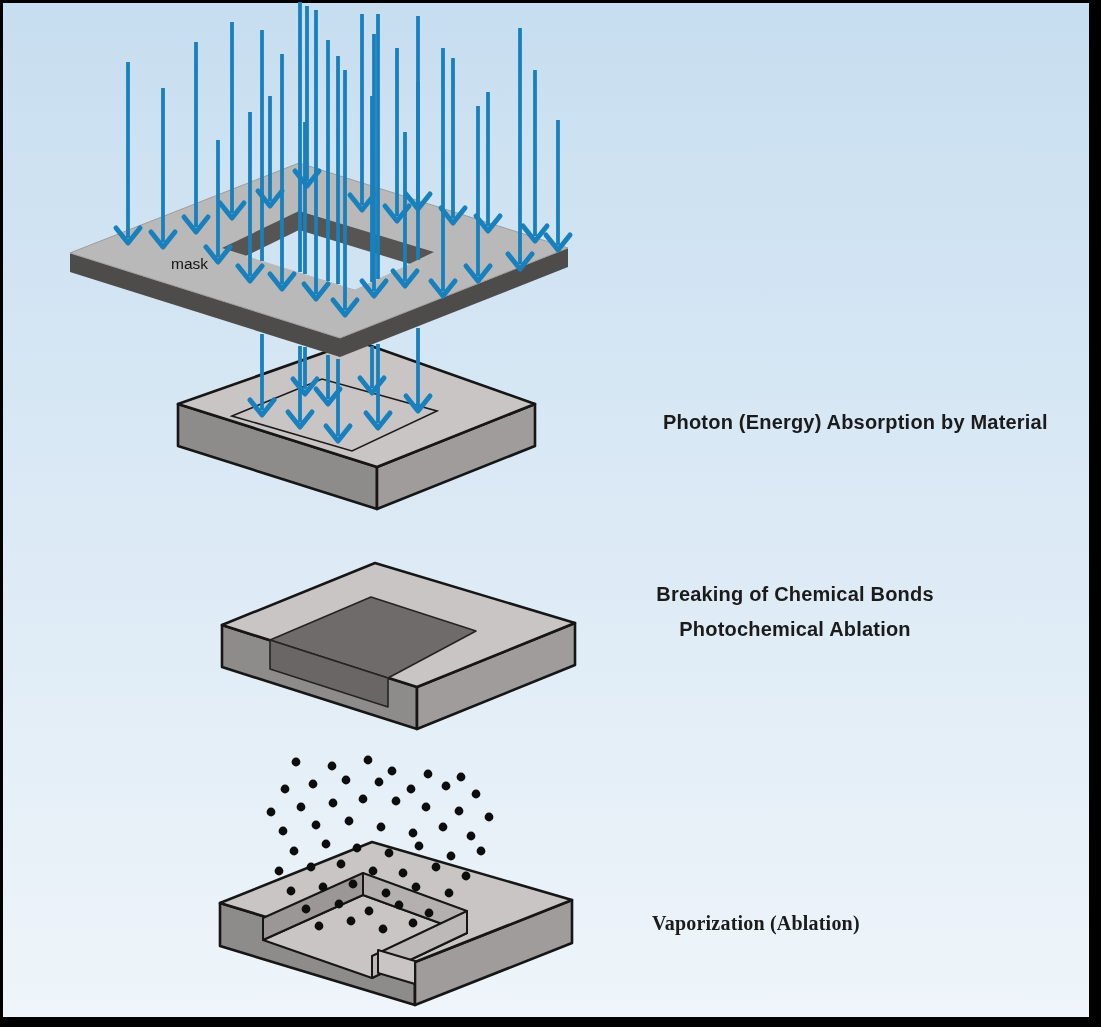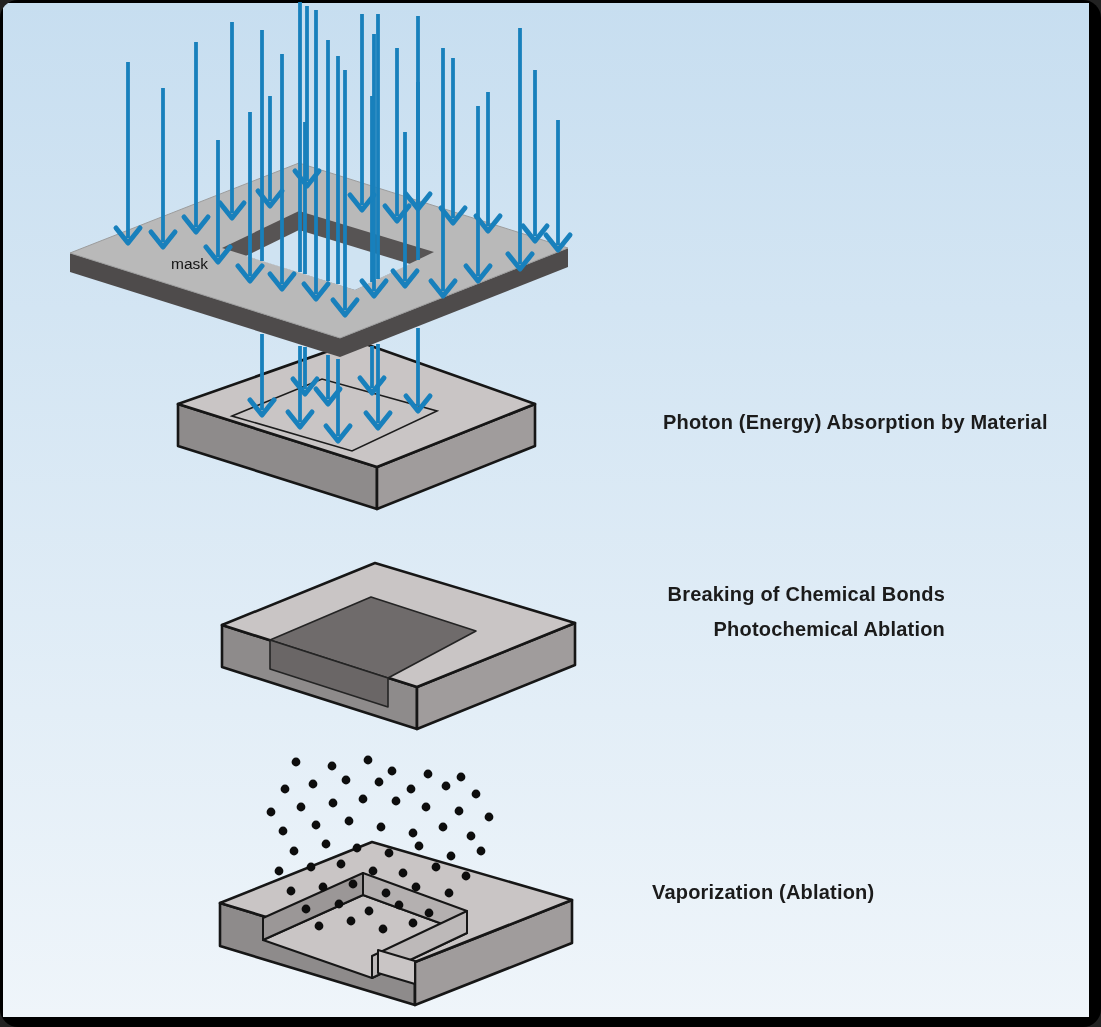--- a/index.html
+++ b/index.html
@@ -1,21 +1,20 @@
 <!DOCTYPE html>
 <html style="--frame: #000000; --background-top: #c7def0; --background-bottom: #eff5fa; --beam: #1880bc; --mask-top: #b9b9b9; --mask-side: #4e4b4b; --mask-hole-wall: #575454; --hole-sky: #cfe3f2; --slab-top: #c9c5c5; --slab-side-left: #8e8b8b; --slab-side-right: #a09c9c; --slab-outline: #161616; --absorbed-top: #6f6b6b; --absorbed-band: #6a6666; --recess-wall-dark: #9b9797; --recess-wall-mid: #b4b0b0; --recess-wall-light: #bdb9b9; --particle: #0d0d0d; --label-text: #1b1b1b;"><head>
 <meta charset="utf-8">
 <style>
   html,body{margin:0;padding:0;background:#222;}
   .frame{
     position:relative;
     width:1101px;height:1027px;
     background:var(--frame,#000);
     overflow:hidden;
-    border-radius:18px;
   }
   .canvas{
     position:absolute;
     left:3px;top:3px;right:12px;bottom:10px;
     background:linear-gradient(180deg,var(--background-top,#c7def0) 0%,var(--background-bottom,#eff5fa) 100%);
   }
   svg.scene{position:absolute;left:0;top:0;width:1101px;height:1027px;}
   .mask-top-face{fill:var(--mask-top);stroke:#9c9c9c;stroke-width:1;}
   .mask-side-face{fill:var(--mask-side);}
   .hole-wall{fill:var(--mask-hole-wall);}
@@ -35,21 +34,21 @@
   .head{stroke:var(--beam);stroke-width:5;fill:none;stroke-linecap:round;stroke-linejoin:round;}
   .particle{fill:var(--particle);}
   .mask-text{font:15.5px "Liberation Sans",sans-serif;fill:#141414;}
   .stage-label{
     position:absolute;
     font:700 20px "Liberation Sans",sans-serif;
     color:var(--label-text,#1b1b1b);
     white-space:nowrap;
     letter-spacing:.2px;
   }
-  .stage-block{white-space:normal;text-align:right;width:300px;line-height:35px;}
+  .stage-block{white-space:normal;text-align:center;width:300px;line-height:35px;}
 </style>
 </head>
 <body>
 
 <div class="frame">
   <div class="canvas"></div>
 
   <svg class="scene" viewBox="0 0 1101 1027">
 
     <g>
@@ -228,14 +227,14 @@
   </svg>
 
 
   <div class="stage-label" style="left:663px;top:411px;">Photon (Energy) Absorption by Material</div>
 
   <div class="stage-label stage-block" style="left:645px;top:577px;">
     <div>Breaking of Chemical Bonds</div>
     <div>Photochemical Ablation</div>
   </div>
 
-  <div class="stage-label" style="left:652px;top:881px;">Vaporization (Ablation)</div>
+  <div class="stage-label" style="left:652px;top:912px;font-family:Liberation Serif, serif;">Vaporization (Ablation)</div>
 </div>
 
 </body></html>

